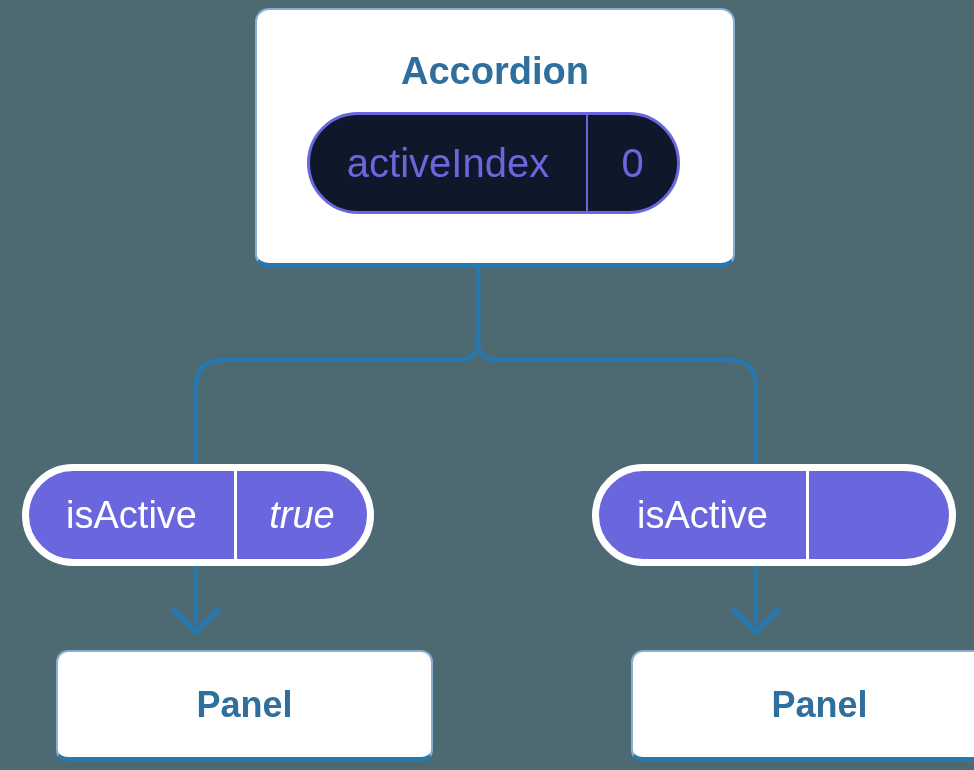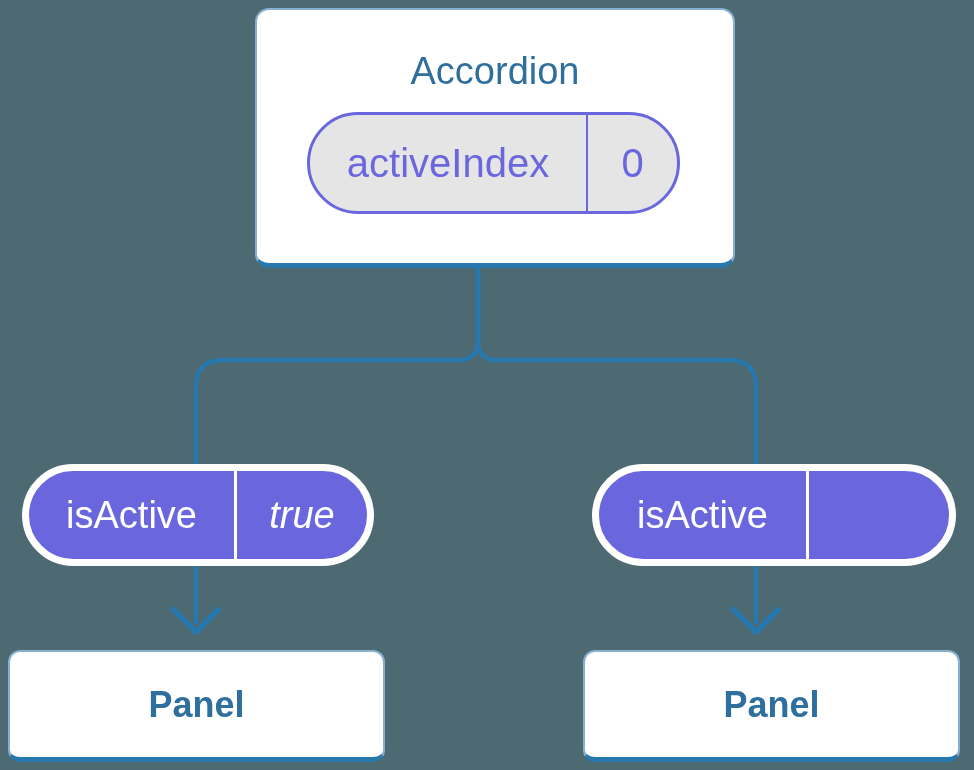--- a/index.html
+++ b/index.html
@@ -46,33 +46,33 @@
     width: 480px;
     height: 260px;
   }
   .root-title {
     position: absolute;
     left: 0;
     top: 40px;
     width: 100%;
     text-align: center;
     font-size: 38px;
-    font-weight: 400;
+    font-weight: 700;
     color: var(--node-title, #2e6f9e);
   }
   .state-pill {
     position: absolute;
     left: 50px;
     top: 102px;
     width: 373px;
     height: 102px;
     border: 3px solid var(--accent, #6a67de);
     border-radius: 51px;
     box-sizing: border-box;
-    background: #e5e5e5;
+    background: #0f172a;
     display: flex;
     align-items: stretch;
     color: var(--accent, #6a67de);
     font-size: 40px;
   }
   .state-pill .pill-key {
     width: 276px;
     display: flex;
     align-items: center;
     justify-content: center;
@@ -128,20 +128,21 @@
   }
   .prop-pill-right .pill-key { width: 207px; }
   .panel-card {
     top: 650px;
     width: 377px;
     height: 112px;
     border-radius: 12px;
     display: flex;
     align-items: center;
     justify-content: center;
+    margin-left: 48px;
   }
   .panel-card-left { left: 8px; }
   .panel-card-right { left: 583px; }
   .panel-title {
     font-size: 36px;
     font-weight: 600;
     color: var(--node-title, #2e6f9e);
   }
 </style>
 </head>

